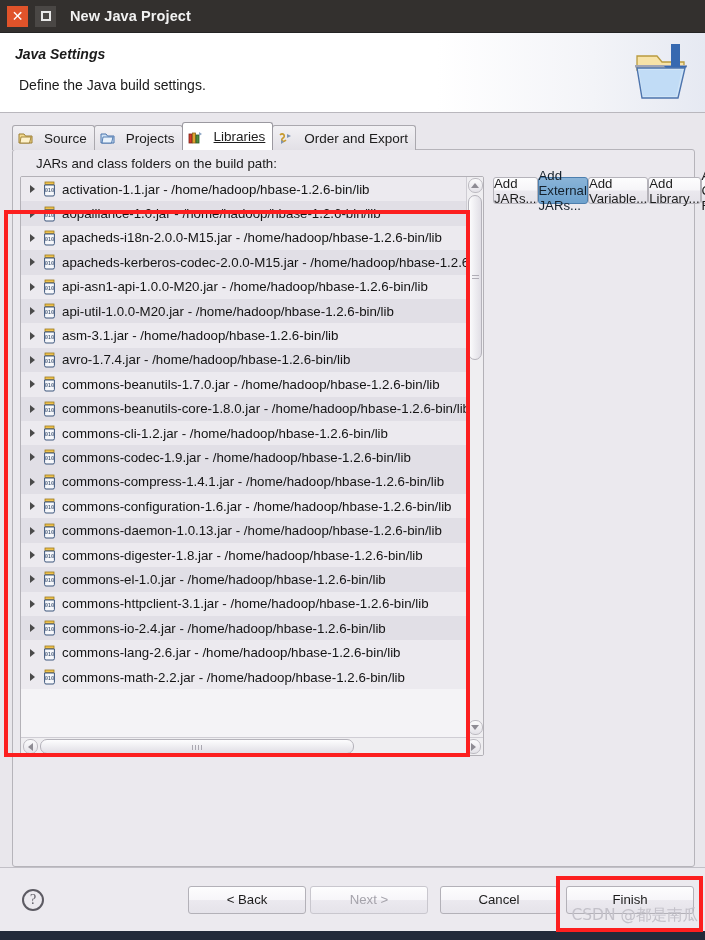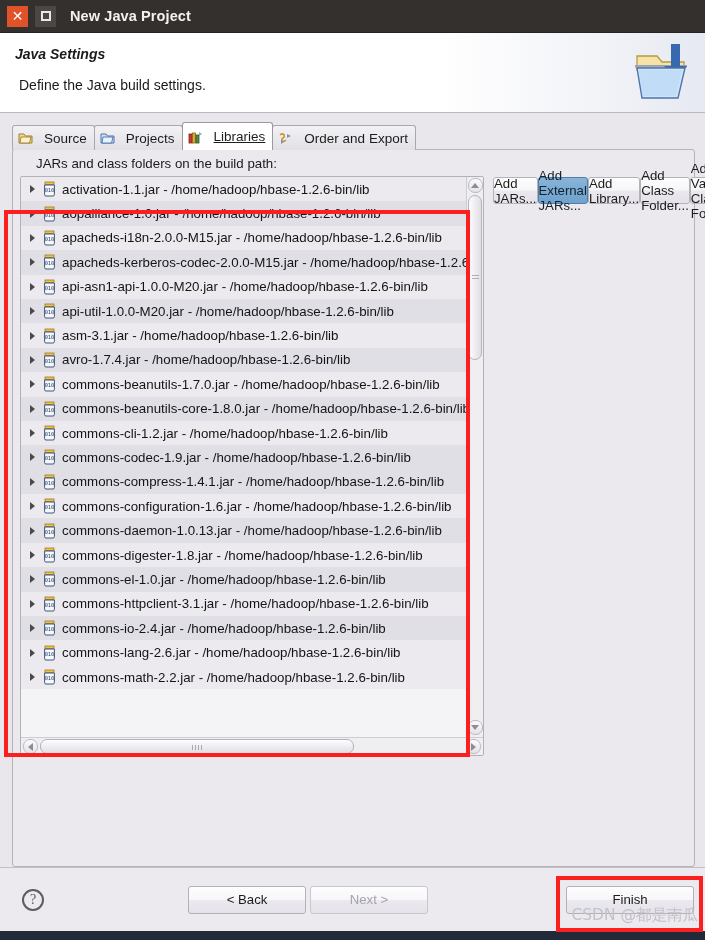--- a/index.html
+++ b/index.html
@@ -782,32 +782,34 @@
           </div>
           <div class="hs-arrow right">
               <i></i>
             </div>
         </div>
       </div>
 
       <div id="side-buttons">
           <div class="sbtn">Add JARs...</div>
           <div class="sbtn selected">Add External JARs...</div>
+          <div class="sbtn">Add Variable...</div>
           <div class="sbtn">Add Library...</div>
           <div class="sbtn">Add Class Folder...</div>
           <div class="sbtn">Add Variable Class Folder...</div>
           <div class="sbtn disabled gap-top">Edit...</div>
           <div class="sbtn">Remove</div>
         </div>
     </div>
 
     <div id="bottom-bar">
       <div id="help-btn">?</div>
       <div class="wbtn" id="btn-back">&lt; Back</div>
       <div class="wbtn disabled" id="btn-next">Next &gt;</div>
+      <div class="wbtn" id="btn-cancel">Cancel</div>
       <div class="wbtn" id="btn-finish">Finish</div>
     </div>
   </div>
 
   <div class="redbox" id="redbox-list"></div>
   <div class="redbox" id="redbox-finish"></div>
 
   <div id="watermark">CSDN @都是南瓜</div>
   <div id="desktop-strip"></div>
 </div>

